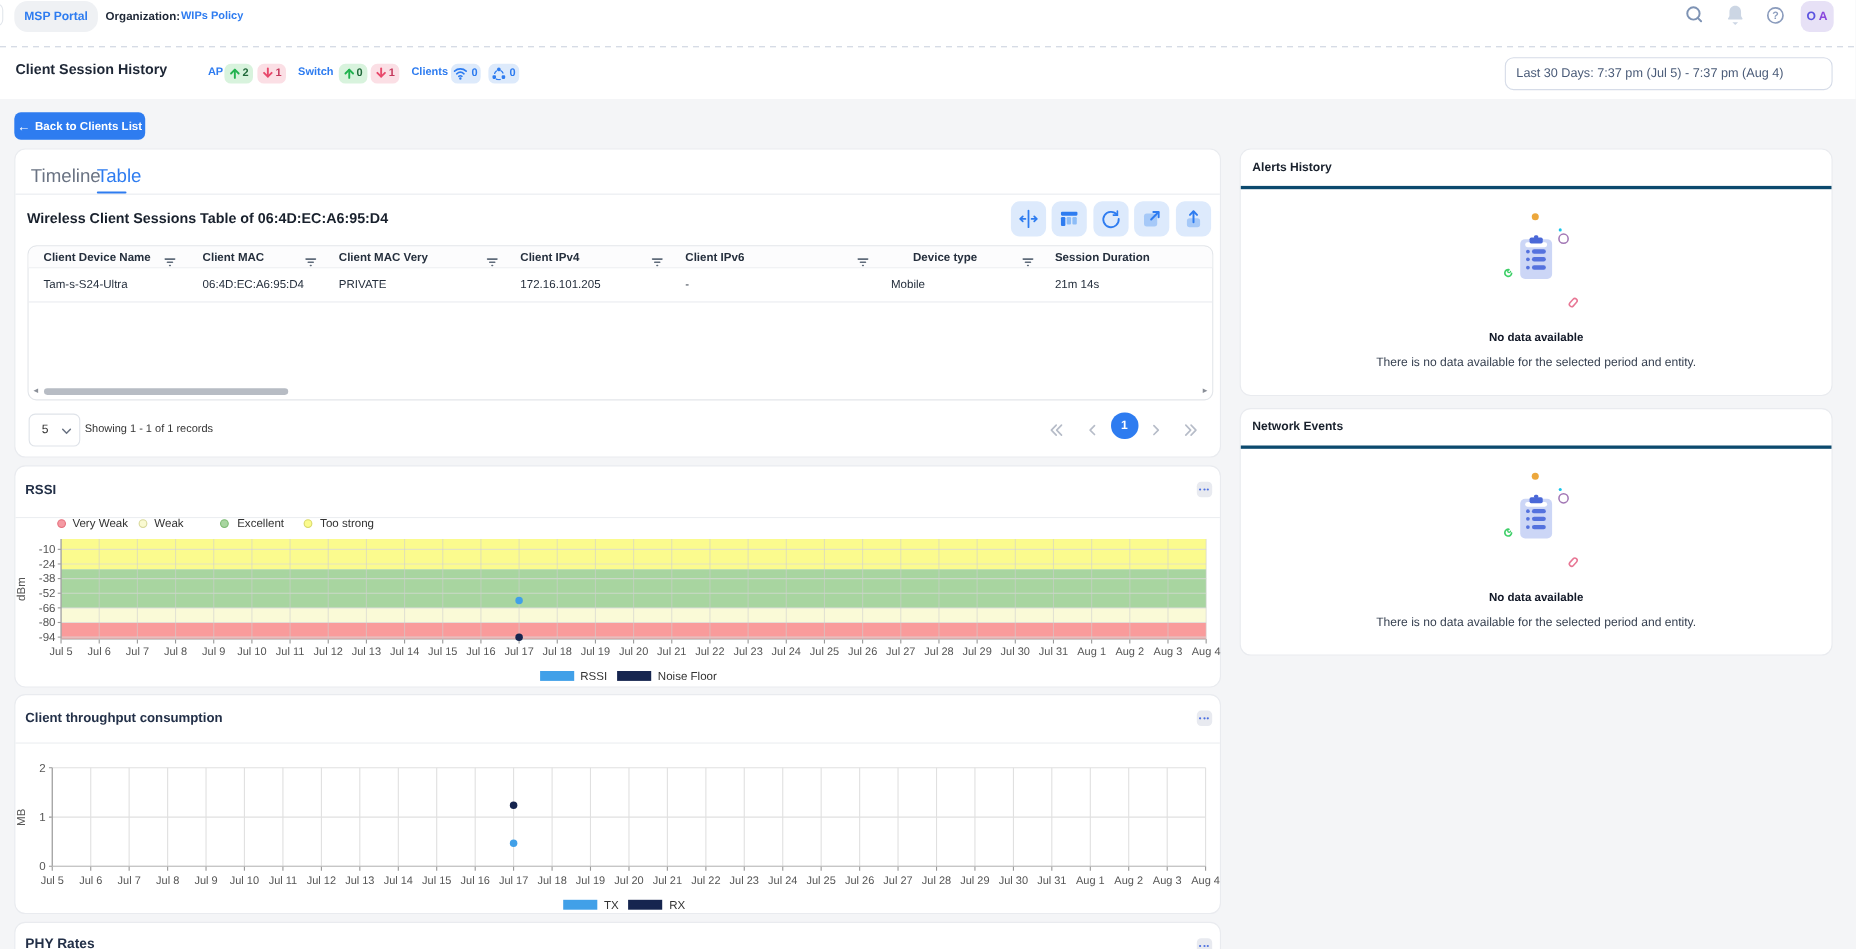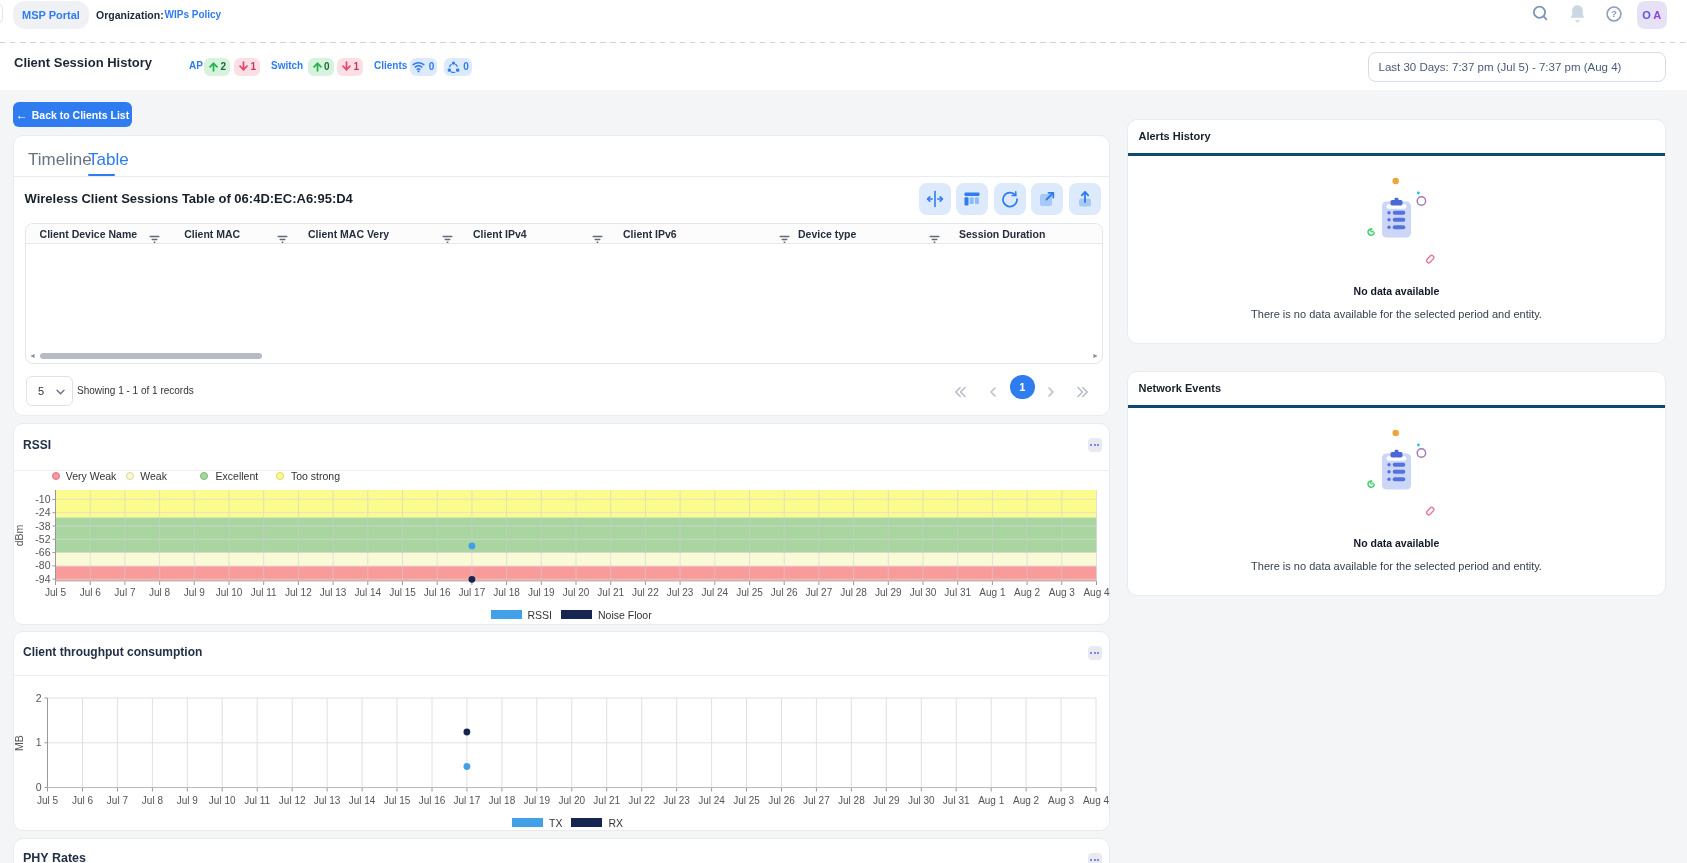--- a/index.html
+++ b/index.html
@@ -47,21 +47,21 @@
 .ctitle { position:absolute; left:9px; top:14px; font-size:12px; font-weight:bold; color:#233048; }
 .chead-border { position:absolute; left:0; top:45.5px; width:100%; border-top:1px solid #eceef1; }
 .dots-btn { position:absolute; left:1073.5px; top:14px; width:14px; height:14px; background:#e8eaf0; border-radius:4px; display:flex; align-items:center; justify-content:center; gap:1.5px; }
 .dots-btn i { width:2px; height:2px; background:#4c6fe0; border-radius:50%; display:block; }
 .lc { position:absolute; width:8px; height:8px; border-radius:50%; }
 .lt { position:absolute; font-size:10.5px; color:#333; }
 .botleg { position:absolute; font-size:10.5px; color:#333; display:flex; align-items:center; }
 .sw { display:inline-block; width:31px; height:9px; margin-right:6px; }
 #card3 { left:13px; top:631px; width:1097px; height:200px; }
 #card4 { left:13px; top:838px; width:1097px; height:60px; }
-#cardA { left:1127px; top:119px; width:539px; height:225px; }
+#cardA { left:1127px; top:135px; width:539px; height:225px; }
 #cardB { left:1127px; top:371px; width:539px; height:225px; }
 .rc-title { position:absolute; left:10.5px; top:10px; font-size:11px; font-weight:bold; color:#18202c; }
 .rc-body { position:absolute; left:0; top:32.5px; width:100%; height:calc(100% - 33px); border-top:3px solid #0c4a6e; }
 .clip-wrap { position:absolute; left:228px; top:13.5px; }
 .nda { position:absolute; top:129px; width:100%; text-align:center; font-size:10.5px; font-weight:bold; color:#111827; }
 .nda-sub { position:absolute; top:152.5px; width:100%; text-align:center; font-size:11px; color:#374151; }
 .hicon { position:absolute; top:5px; }
 </style></head>
 <body>
 <div class="abs" id="topband"></div>
@@ -223,29 +223,38 @@
             </g>
           </svg></div>
         <div class="th" style="left:597.0px">Client IPv6</div>
         <div class="fic" style="left:753.0px"><svg width="11" height="9" viewBox="0 0 11 9">
             <g fill="#5f6b7a">
               <rect x="0.5" y="0.8" width="10" height="1.5" rx="0.75"></rect>
               <rect x="2.5" y="3.7" width="6" height="1.5" rx="0.75"></rect>
               <rect x="4.5" y="6.6" width="2" height="1.5" rx="0.75"></rect>
             </g>
           </svg></div>
-        <div class="th" style="left:772px">Device type</div>
+        <div class="th" style="left:804px">Device type</div>
         <div class="fic" style="left:903.0px"><svg width="11" height="9" viewBox="0 0 11 9">
             <g fill="#5f6b7a">
               <rect x="0.5" y="0.8" width="10" height="1.5" rx="0.75"></rect>
               <rect x="2.5" y="3.7" width="6" height="1.5" rx="0.75"></rect>
               <rect x="4.5" y="6.6" width="2" height="1.5" rx="0.75"></rect>
             </g>
           </svg></div>
         <div class="th" style="left:933.0px">Session Duration</div>
+      </div>
+    <div id="trow">
+        <div class="td" style="left:13.6px">Tam-s-S24-Ultra</div>
+        <div class="td" style="left:158.2px">06:4D:EC:A6:95:D4</div>
+        <div class="td" style="left:282.0px">PRIVATE</div>
+        <div class="td" style="left:447.0px">172.16.101.205</div>
+        <div class="td" style="left:597.0px">-</div>
+        <div class="td" style="left:784.0px">Mobile</div>
+        <div class="td" style="left:933.0px">21m 14s</div>
       </div>
     <div id="hscroll">
       <span class="harr" style="left:0">◄</span>
       <div id="hthumb"></div>
       <span class="harr" style="right:0">►</span>
     </div>
   </div>
   <div id="pgsel">
       <span>5</span>
       <svg width="9" height="6" viewBox="0 0 9 6" fill="none" stroke="#6a7383" stroke-width="1.4" stroke-linecap="round">

